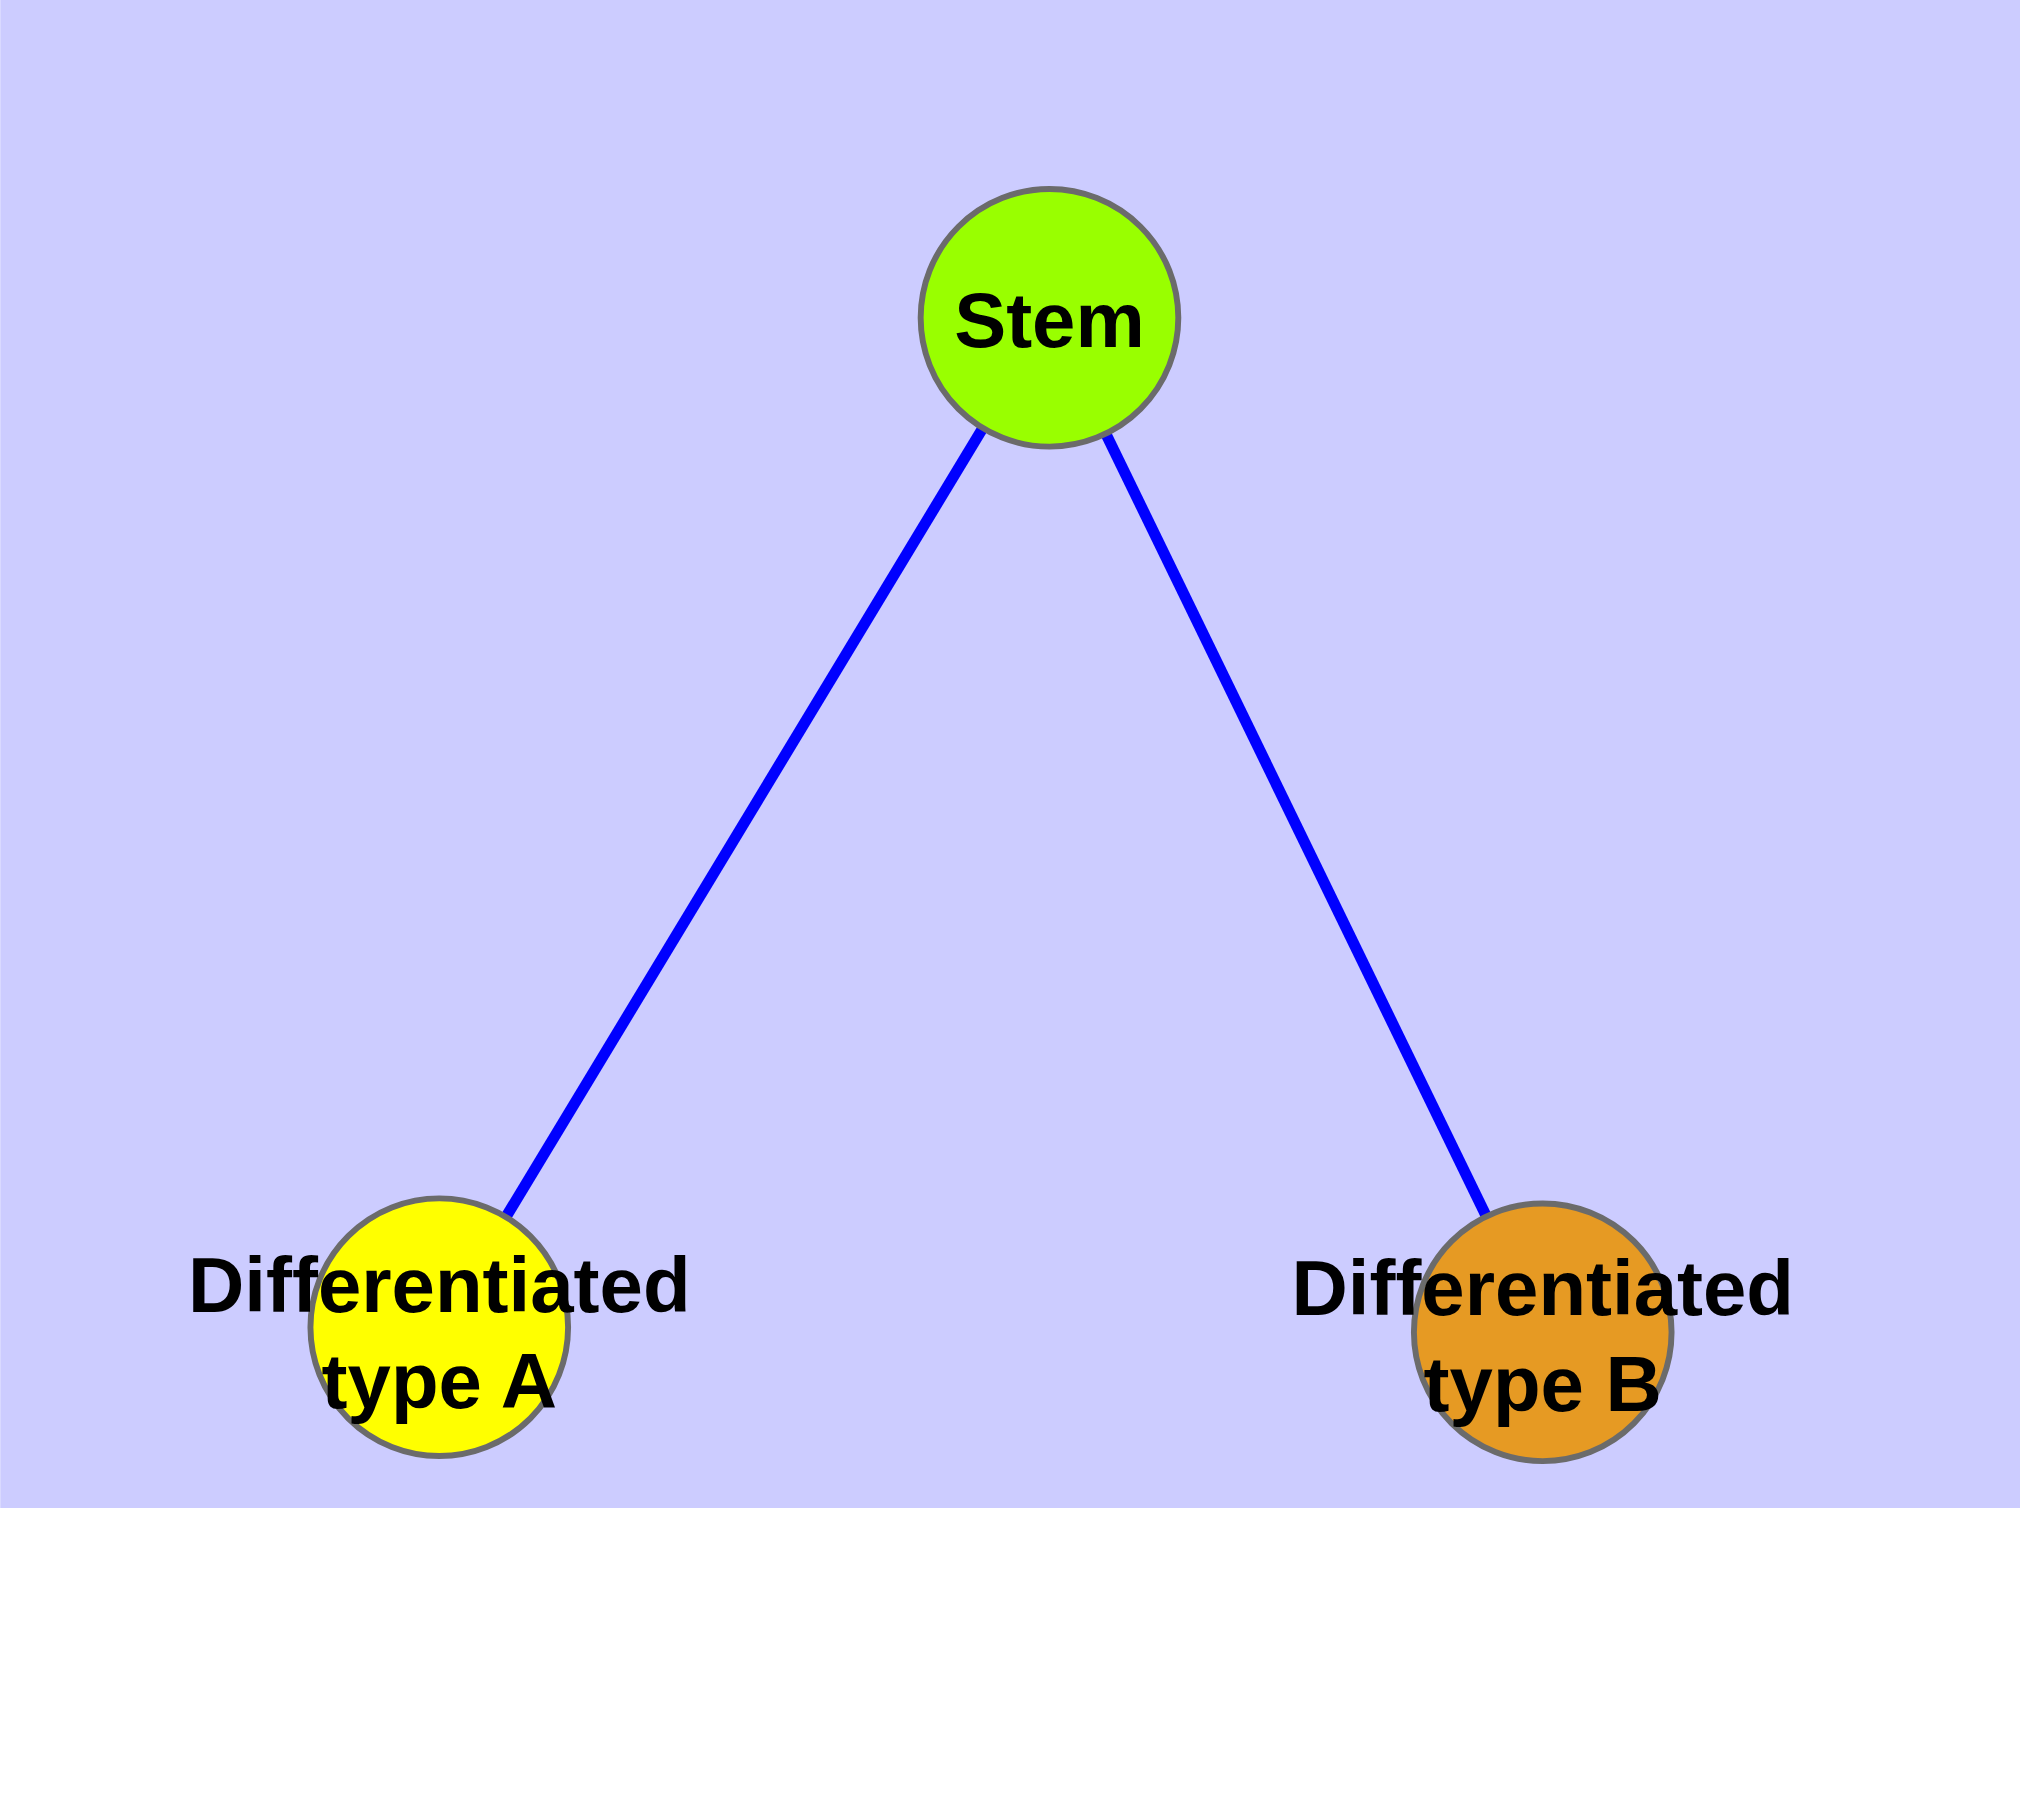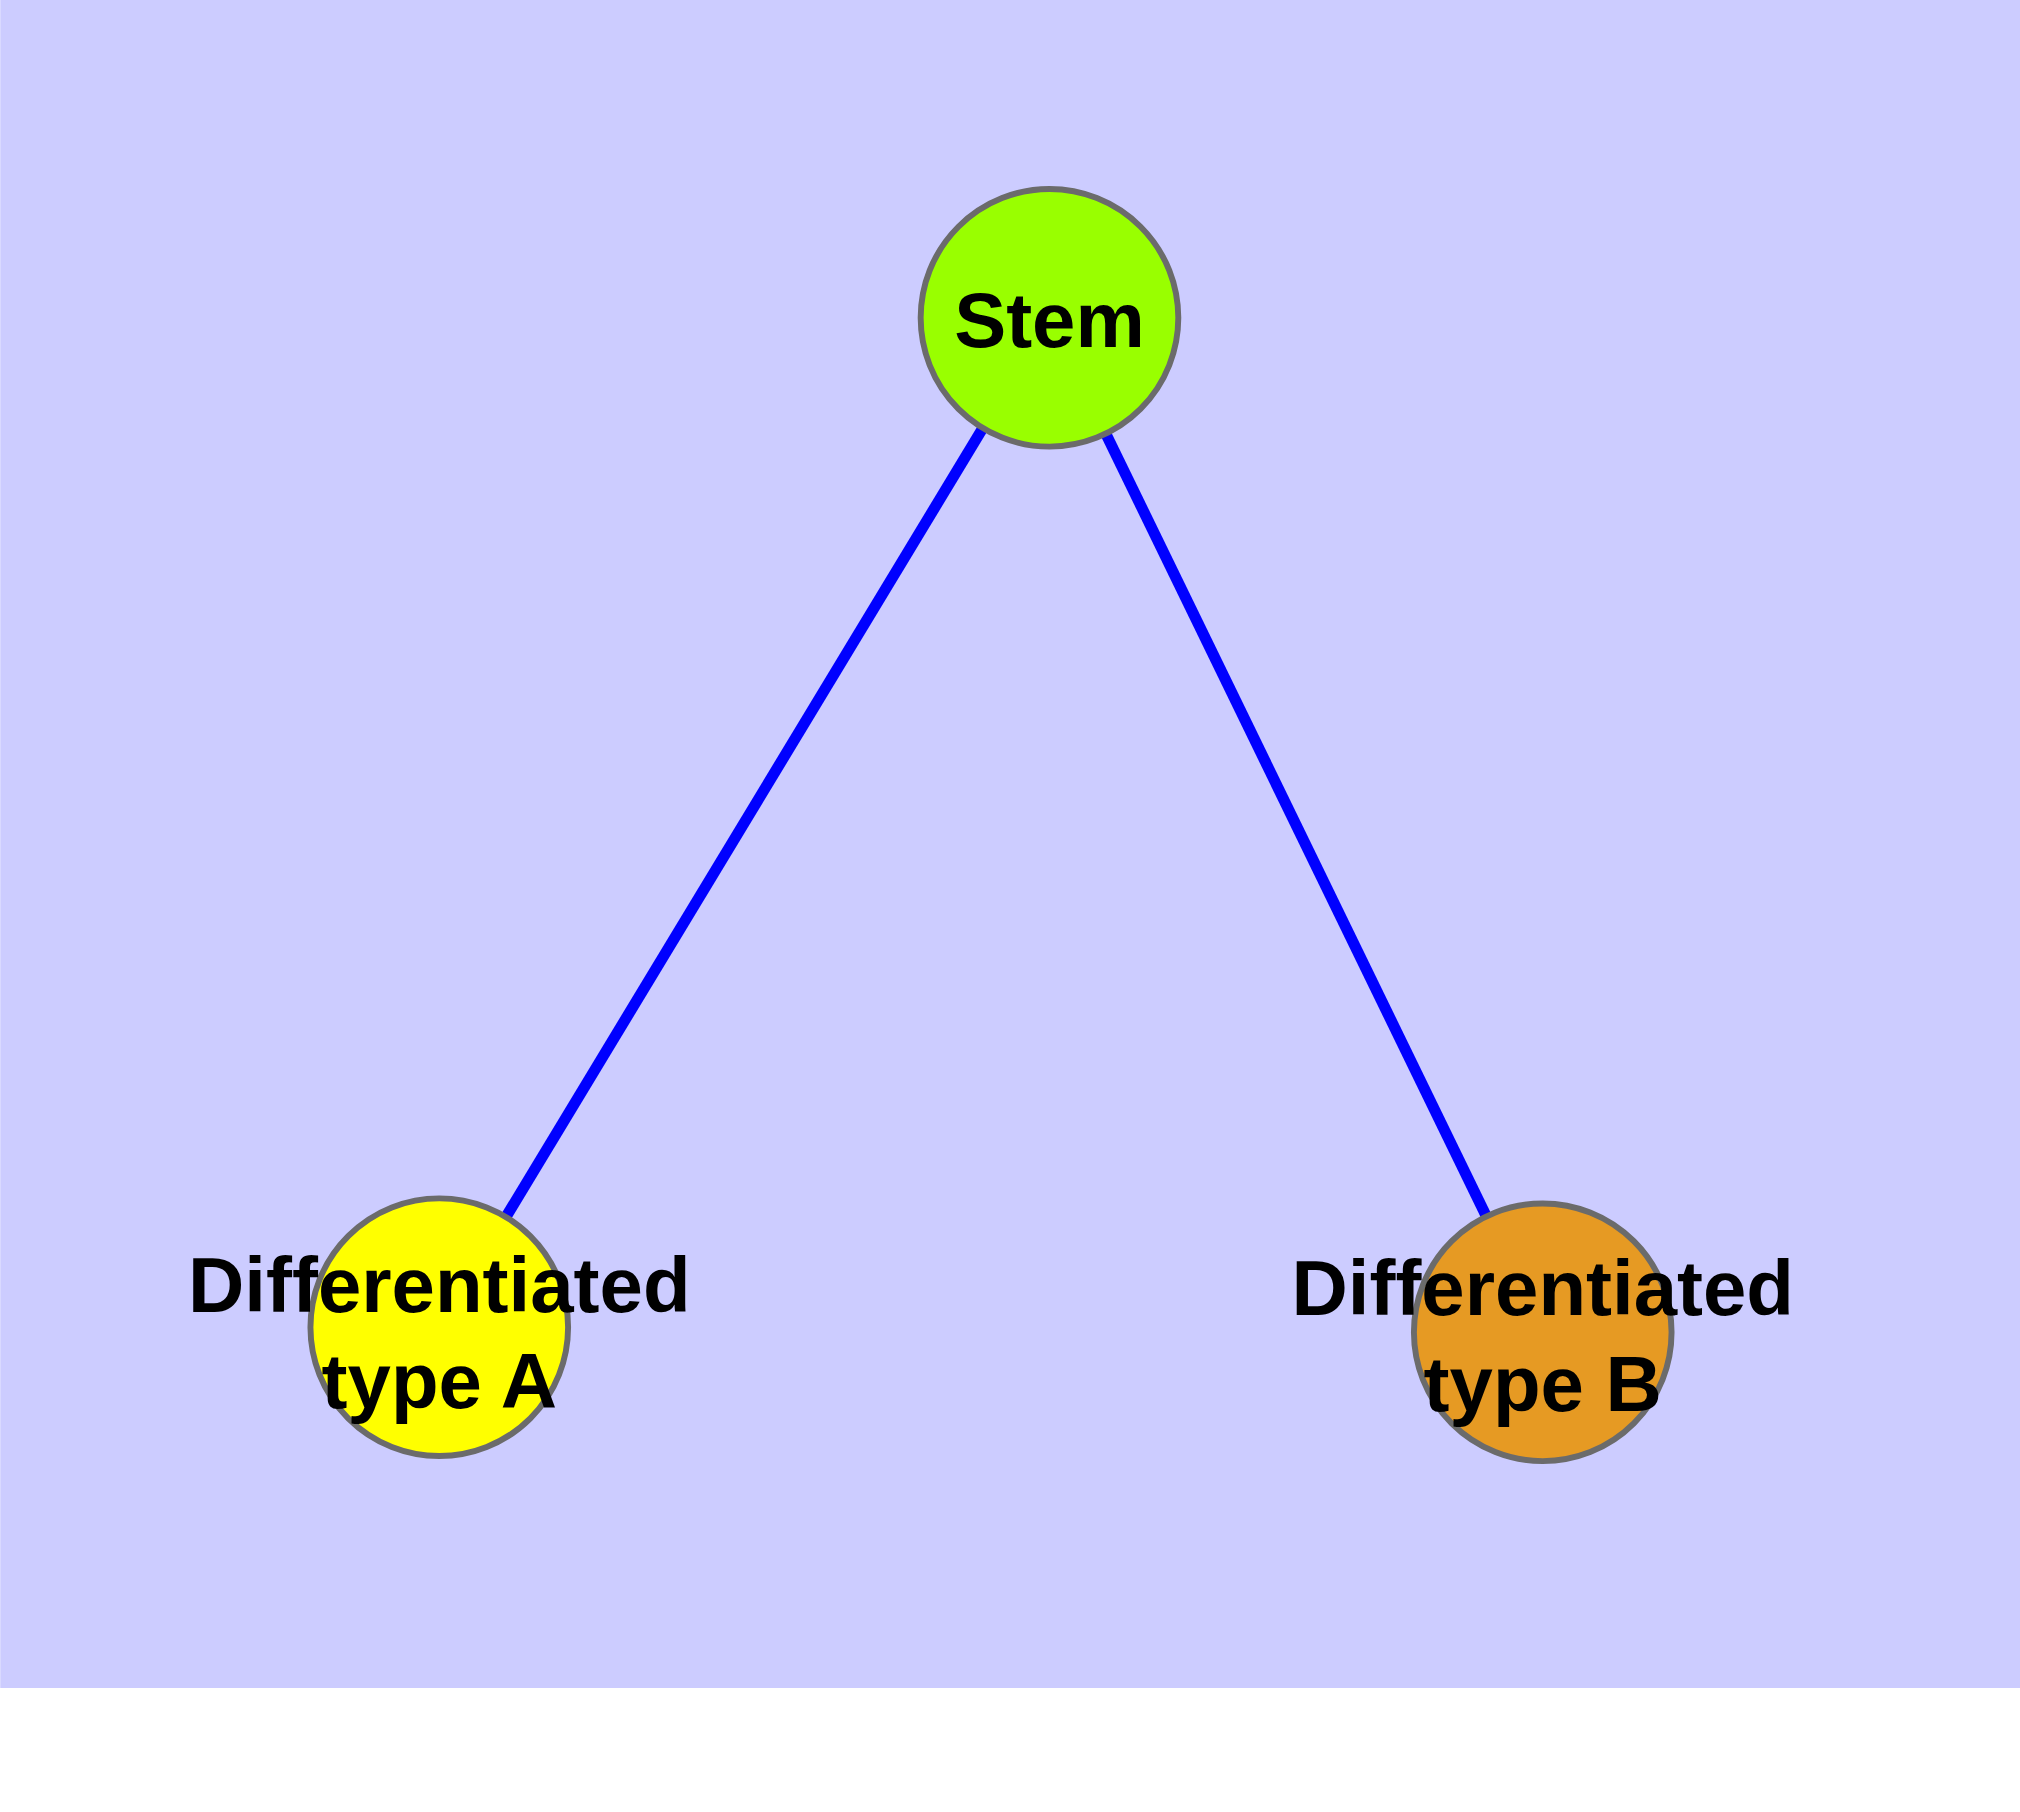--- a/index.html
+++ b/index.html
@@ -3,21 +3,21 @@
 <meta charset="utf-8">
 <style>
   html, body {
     margin: 0;
     padding: 0;
     background: #ffffff;
   }
   .canvas {
     position: relative;
     width: 2021px;
-    height: 1688px;
+    height: 1508px;
     overflow: hidden;
   }
   svg {
     display: block;
     width: 2021px;
     height: 1812px;
   }
   .edge {
     stroke-width: 13;
     fill: none;

